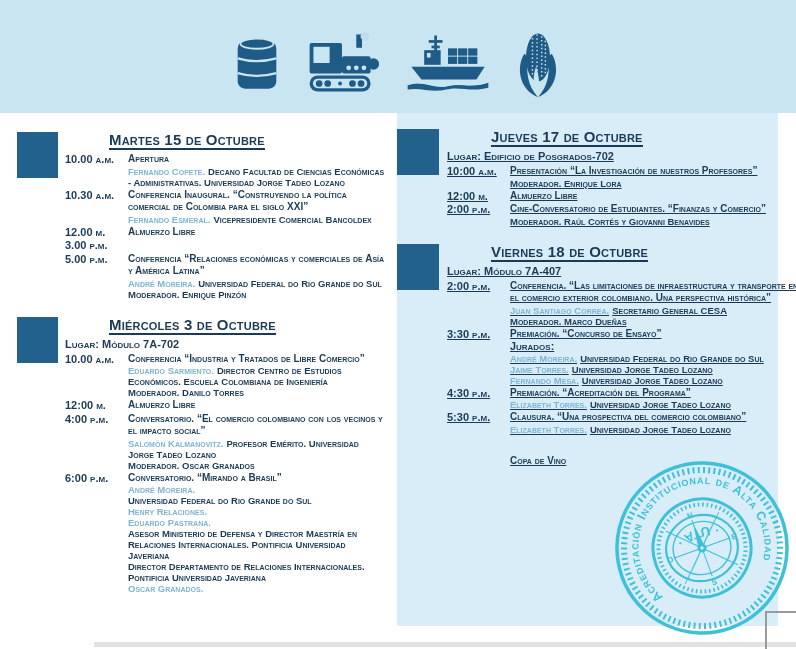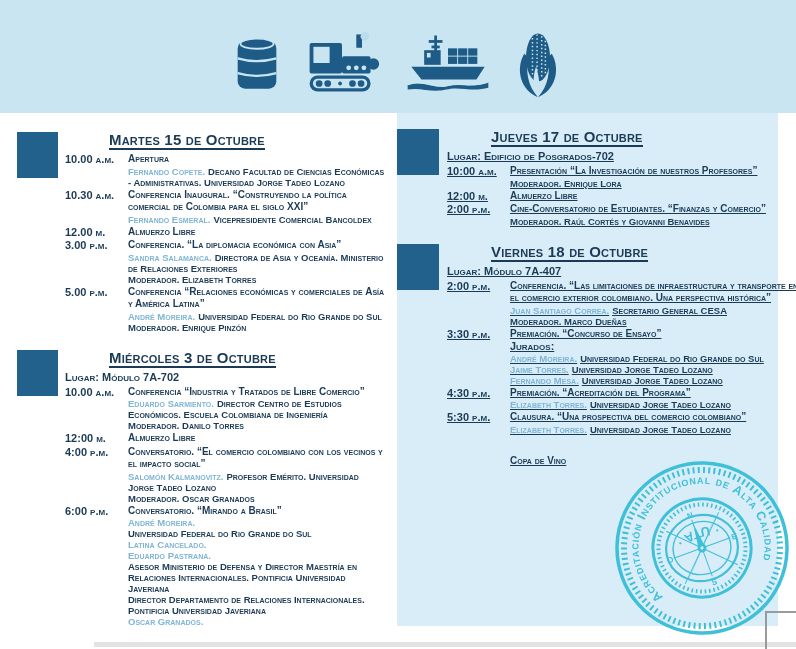--- a/index.html
+++ b/index.html
@@ -152,31 +152,20 @@
   </div>
           <div class="event">
     <div class="time">12.00 m.</div>
     <div class="ebody">
       <div class="etitle">Almuerzo Libre</div>
       <div class="details"></div>
     </div>
   </div>
           <div class="event">
     <div class="time">3.00 p.m.</div>
-    <div class="ebody">
-      <div class="etitle">Conferencia. “La diplomacia económica con Asia”</div>
-      <div class="details">
-                <div class="dline">
-    <span class="dname">Sandra Salamanca.</span><span class="dtext">Directora de Asia y Oceanía. Ministerio de Relaciones Exteriores</span>
-  </div>
-                <div class="dline">
-    <span class="dtext">Moderador. Elizabeth Torres</span>
-  </div>
-              </div>
-    </div>
   </div>
           <div class="event">
     <div class="time">5.00 p.m.</div>
     <div class="ebody">
       <div class="etitle">Conferencia “Relaciones económicas y comerciales de Asía y América Latina”</div>
       <div class="details">
                 <div class="dline">
     <span class="dname">André Moreira.</span><span class="dtext">Universidad Federal do Rio Grande do Sul</span>
   </div>
                 <div class="dline">
@@ -232,21 +221,21 @@
     <div class="ebody">
       <div class="etitle">Conversatorio. “Mirando a Brasil”</div>
       <div class="details">
                 <div class="dline">
     <span class="dname">André Moreira.</span><span class="dtext"></span>
   </div>
                 <div class="dline">
     <span class="dtext">Universidad Federal do Rio Grande do Sul</span>
   </div>
                 <div class="dline">
-    <span class="dname">Latina Cancelado.</span><span class="dtext"></span>
+    <span class="dname">Henry Relaciones.</span><span class="dtext"></span>
   </div>
                 <div class="dline">
     <span class="dname">Eduardo Pastrana.</span><span class="dtext"></span>
   </div>
                 <div class="dline">
     <span class="dtext">Asesor Ministerio de Defensa y Director Maestría en Relaciones Internacionales. Pontificia Universidad Javeriana</span>
   </div>
                 <div class="dline">
     <span class="dtext">Director Departamento de Relaciones Internacionales. Pontificia Universidad Javeriana</span>
   </div>

